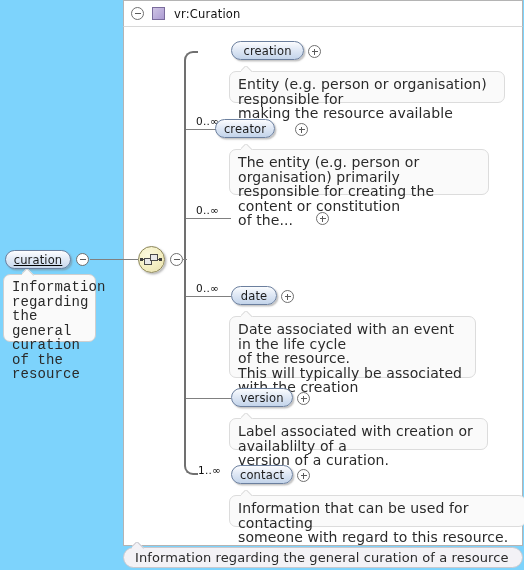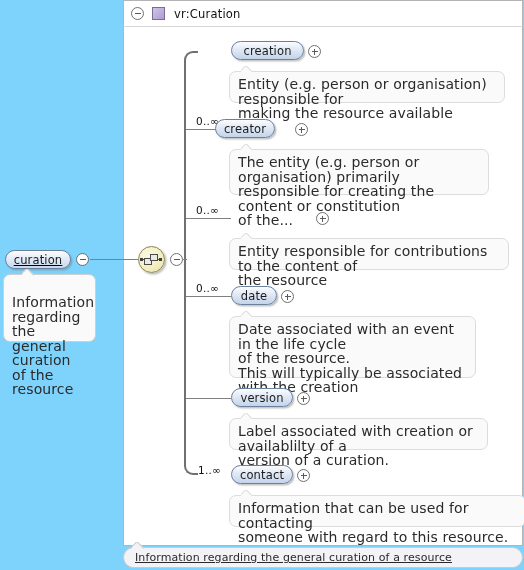--- a/index.html
+++ b/index.html
@@ -155,21 +155,22 @@
     transform-origin: center;
   }
 
   
   .tooltip-left {
     position: absolute;
     border: 1px solid #cfcfcf;
     border-radius: 7px;
     background: #fafafa;
     box-sizing: border-box;
-    padding: 20px 8px;
+    padding: 5px 8px;
+    font-family: Liberation Mono, monospace;
   }
   .tooltip-left .tip {
     position: absolute;
     top: -6px;
     left: 18px;
     width: 12px;
     height: 7px;
     overflow: hidden;
   }
   .tooltip-left .tip::before {
@@ -214,25 +215,24 @@
     left: 0px;
     top: 1px;
     width: 9px;
     height: 9px;
     background: #f3f2f6;
     border-left: 1px solid #c9c9cf;
     border-top: 1px solid #c9c9cf;
     transform: rotate(45deg);
   }
   .status-text {
-    font-size: 11px;
+    font-size: 13px;
     color: #2a2a2a;
     white-space: nowrap;
     letter-spacing: 0.1px;
-    text-decoration: underline;
   }
 
   
   .seq {
     position: absolute;
     width: 27px;
     height: 27px;
     border-radius: 50%;
     border: 1px solid #8a8457;
     background: radial-gradient(circle at 36% 32%, #fcfadf 0%, #f3eec2 55%, #e8e0ac 100%);
@@ -331,25 +331,20 @@
   <div class="circ plus" style="position:absolute; left:295px; top:123px;"></div>
   <div class="doc" style="left:229px; top:149px; width:260px; height:46px;">
     <div class="tip"></div>
     <div class="doc-text">The entity (e.g. person or organisation) primarily
 responsible for creating the content or constitution
 of the...</div>
   </div>
 
   <div class="card" style="left:196px; top:204px;">0..∞</div>
   <div class="circ plus" style="position:absolute; left:316px; top:212px;"></div>
-  <div class="doc" style="left:229px; top:238px; width:280px; height:32px;">
-    <div class="tip"></div>
-    <div class="doc-text">Entity responsible for contributions to the content of
-the resource</div>
-  </div>
 
   <div class="card" style="left:196px; top:282px;">0..∞</div>
   <div class="pill" style="left:231px; top:286px; width:46px;">
     <span class="pill-label">date</span>
   </div>
   <div class="circ plus" style="position:absolute; left:281px; top:290px;"></div>
   <div class="doc" style="left:229px; top:316px; width:247px; height:62px;">
     <div class="tip"></div>
     <div class="doc-text">Date associated with an event in the life cycle
 of the resource.

